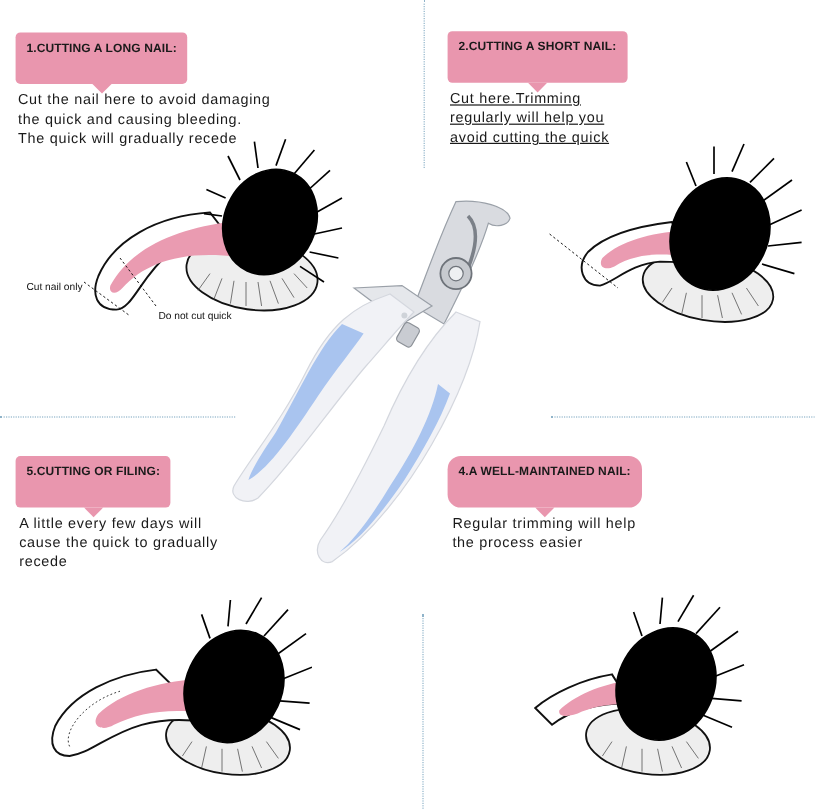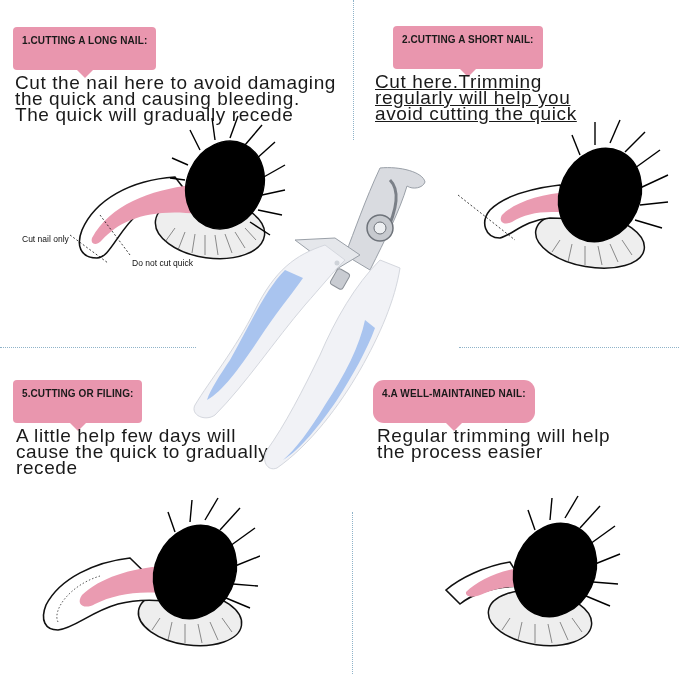--- a/index.html
+++ b/index.html
@@ -10,46 +10,46 @@
     position: absolute; background: #e996ae; border-radius: 4px;
     font-family: "Liberation Sans", sans-serif; font-weight: bold; font-size: 10px;
     color: #1a1a1a; padding: 0 9px; height: 43px; line-height: 27px; letter-spacing: 0.1px;
     white-space: nowrap;
   }
   .badge::after {
     content: ""; position: absolute; left: 50%; bottom: -8px; margin-left: -8px;
     border-left: 8px solid transparent; border-right: 8px solid transparent; border-top: 8px solid #e996ae;
   }
   .desc {
-    position: absolute; font-family: "Liberation Sans", sans-serif; font-size: 19px; line-height: 16px;
+    position: absolute; font-family: "Liberation Sans", sans-serif; font-size: 12px; line-height: 16px;
     color: #1a1a1a; letter-spacing: 0.6px; white-space: pre-line;
   }
   .illus { position: absolute; }
   .small-label { font-family: "Liberation Sans", sans-serif; font-size: 8.5px; fill: #111; }
 </style>
 </head>
 <body>
 
 <div class="divider-v" style="left:353px; top:0; height:140px;"></div>
 <div class="divider-v" style="left:352px; top:512px; height:162px;"></div>
 <div class="divider-h" style="left:0; top:347px; width:196px;"></div>
 <div class="divider-h" style="left:459px; top:347px; width:220px;"></div>
 
 <div class="badge" style="left:13px; top:27px;">1.CUTTING A LONG NAIL:</div>
 <div class="desc" style="left:15px; top:75px;">Cut the nail here to avoid damaging
 the quick and causing bleeding.
 The quick will gradually recede</div>
 
-<div class="badge" style="left:373px; top:26px;margin-left:20px;">2.CUTTING A SHORT NAIL:</div>
+<div class="badge" style="left:373px; top:26px;">2.CUTTING A SHORT NAIL:</div>
 <div class="desc" style="left:375px; top:74px;text-decoration:underline;">Cut here.Trimming
 regularly will help you
 avoid cutting the quick</div>
 
 <div class="badge" style="left:13px; top:380px;">5.CUTTING OR FILING:</div>
-<div class="desc" style="left:16px; top:428px;">A little help few days will
+<div class="desc" style="left:16px; top:428px;">A little every few days will
 cause the quick to gradually
 recede</div>
 
 <div class="badge" style="left:373px; top:380px;border-radius:11px;">4.A WELL-MAINTAINED NAIL:</div>
 <div class="desc" style="left:377px; top:428px;">Regular trimming will help
 the process easier</div>
 
 <svg class="illus" style="left:0; top:110px;" width="290" height="170" viewBox="0 0 290 170">
   <g>
     <ellipse cx="210" cy="118" rx="55" ry="30" fill="#eeeeee" stroke="#111" stroke-width="1.5" transform="rotate(8 210 118)"></ellipse>

